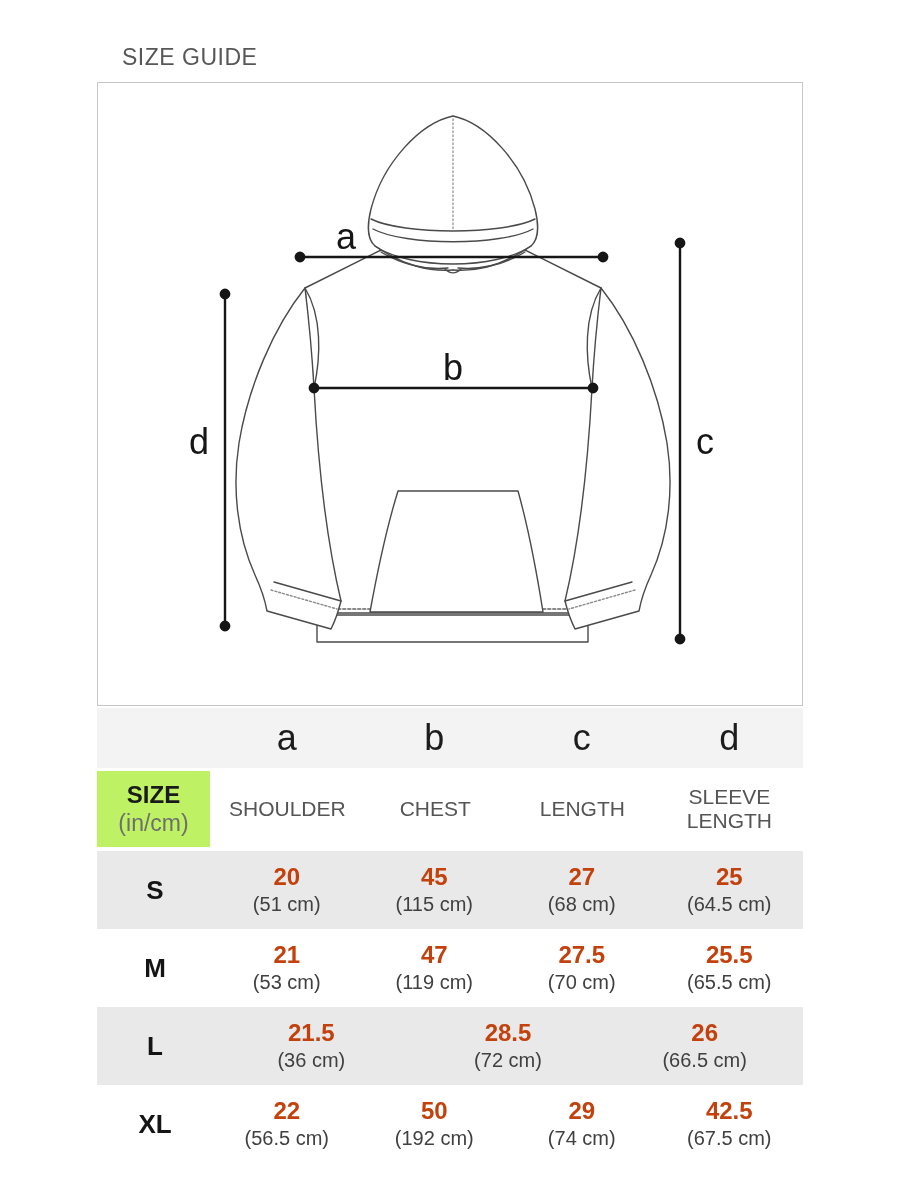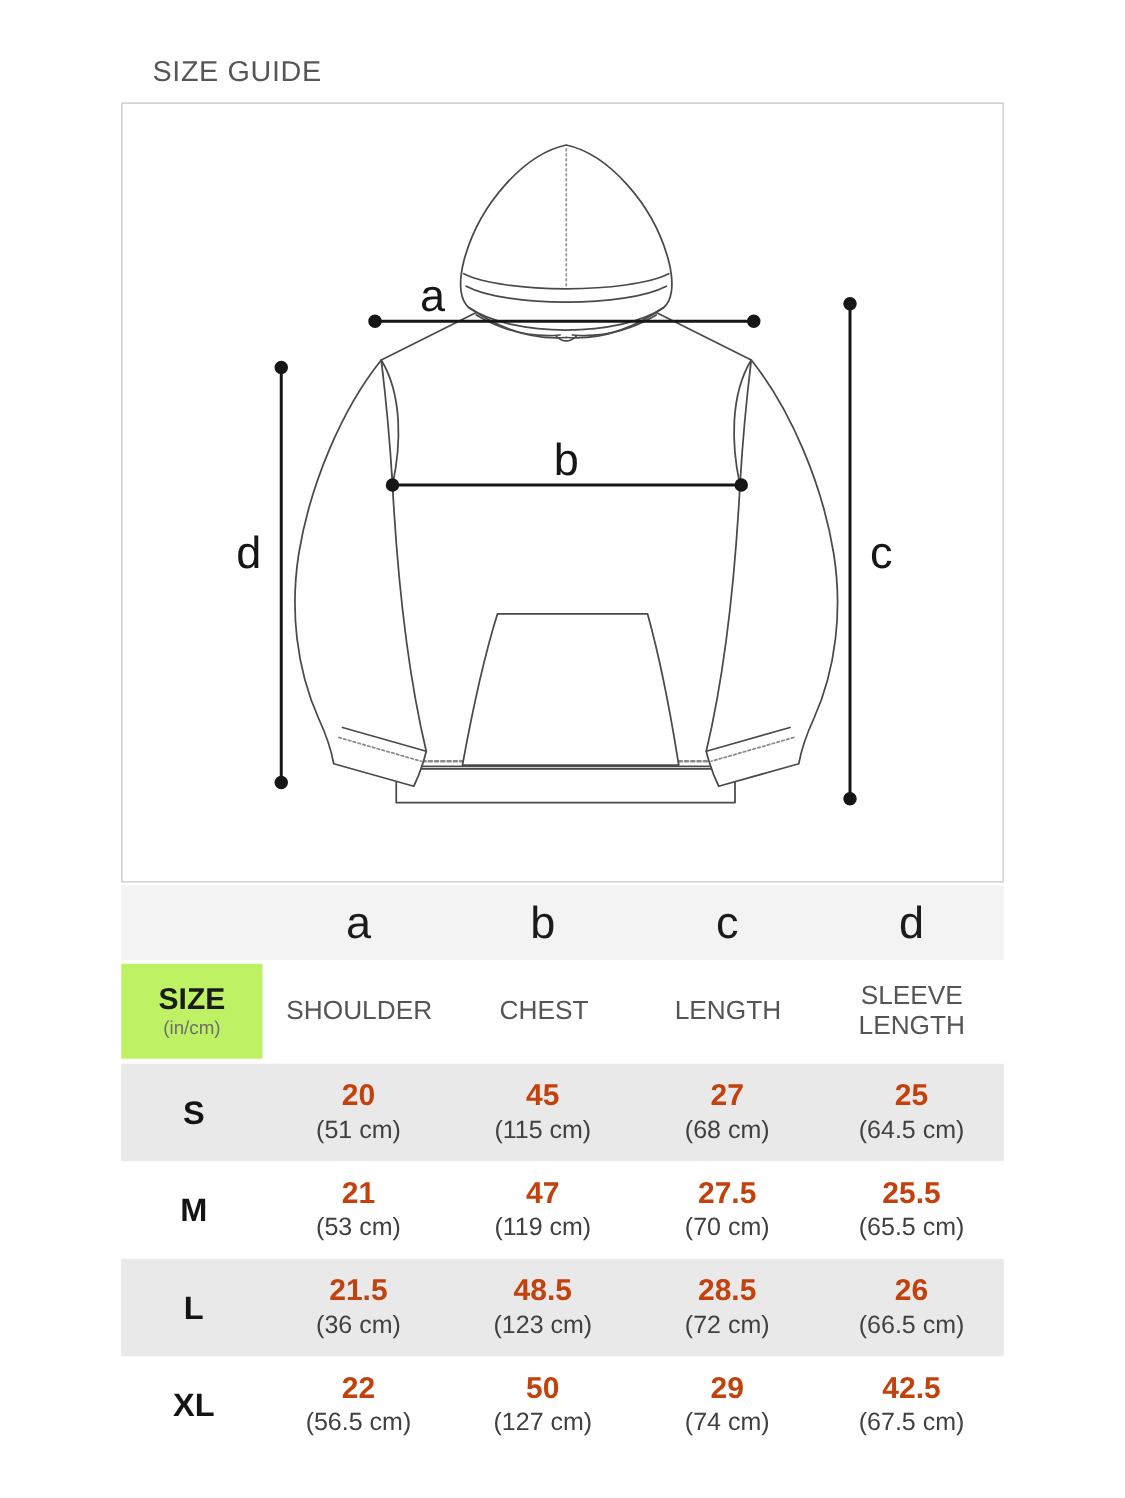--- a/index.html
+++ b/index.html
@@ -28,21 +28,21 @@
   }
   .cell-size { width:116px; flex:0 0 116px; text-align:center; }
   .cell { flex:1; text-align:center; }
   .letter-row .cell { font-size:36px; color:#1c1c1c; }
   .header-row { display:flex; height:76px; margin-bottom:4px; }
   .size-head {
     width:113px; flex:0 0 113px; margin-right:3px; background:#bef264;
     display:flex; flex-direction:column; justify-content:center; align-items:center;
   }
   .size-head .l1 { font-weight:bold; font-size:24px; color:#1a1a1a; line-height:1.2; }
-  .size-head .l2 { font-size:15px; color:#6e6e6e; line-height:1.2; }
+  .size-head .l2 { font-size:23px; color:#6e6e6e; line-height:1.2; }
   .header-row .cell {
     display:flex; align-items:center; justify-content:center;
     font-size:21px; color:#555555; line-height:1.15; padding:0 16px;
     background:#ffffff;
   }
   .data-row { display:flex; height:78px; align-items:center; }
   .data-row.shaded { background:#e9e9e9; }
   .data-row .cell-size { font-weight:bold; font-size:26px; color:#141414; }
   .val-in { font-size:24px; color:#c2410c; line-height:1.2;font-weight:bold; }
   .val-cm { font-size:20px; color:#404040; line-height:1.3; }
@@ -179,42 +179,38 @@
     </div>
   </div>
 
   <div class="data-row shaded">
     <div class="cell-size">L</div>
     <div class="cell">
       <div class="val-in">21.5</div>
       <div class="val-cm">(36 cm)</div>
     </div>
     <div class="cell">
-      <div class="val-in">48.5</div>
-      <div class="val-cm">(123 cm)</div>
-    </div>
-    <div class="cell">
       <div class="val-in">28.5</div>
       <div class="val-cm">(72 cm)</div>
     </div>
     <div class="cell">
       <div class="val-in">26</div>
       <div class="val-cm">(66.5 cm)</div>
     </div>
   </div>
 
   <div class="data-row">
     <div class="cell-size">XL</div>
     <div class="cell">
       <div class="val-in">22</div>
       <div class="val-cm">(56.5 cm)</div>
     </div>
     <div class="cell">
       <div class="val-in">50</div>
-      <div class="val-cm">(127 cm)</div>
+      <div class="val-cm">(192 cm)</div>
     </div>
     <div class="cell">
       <div class="val-in">29</div>
       <div class="val-cm">(74 cm)</div>
     </div>
     <div class="cell">
       <div class="val-in">42.5</div>
       <div class="val-cm">(67.5 cm)</div>
     </div>
   </div>

